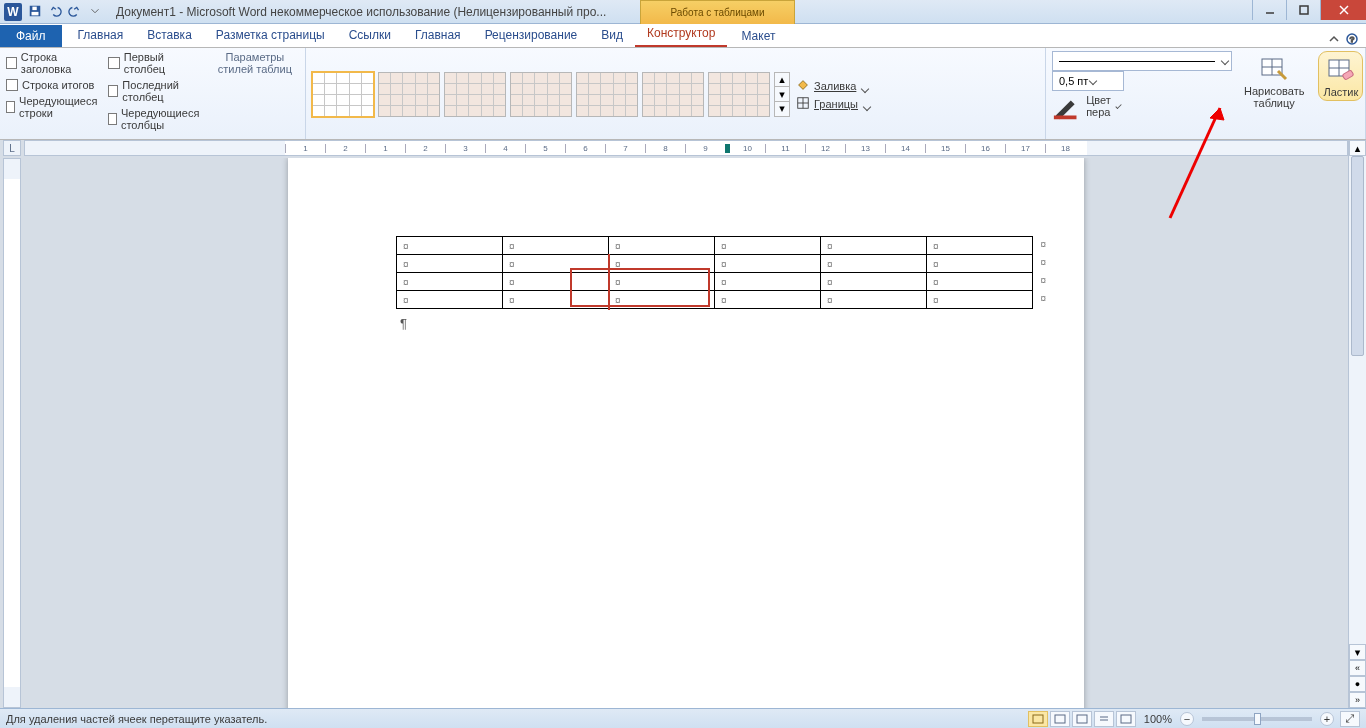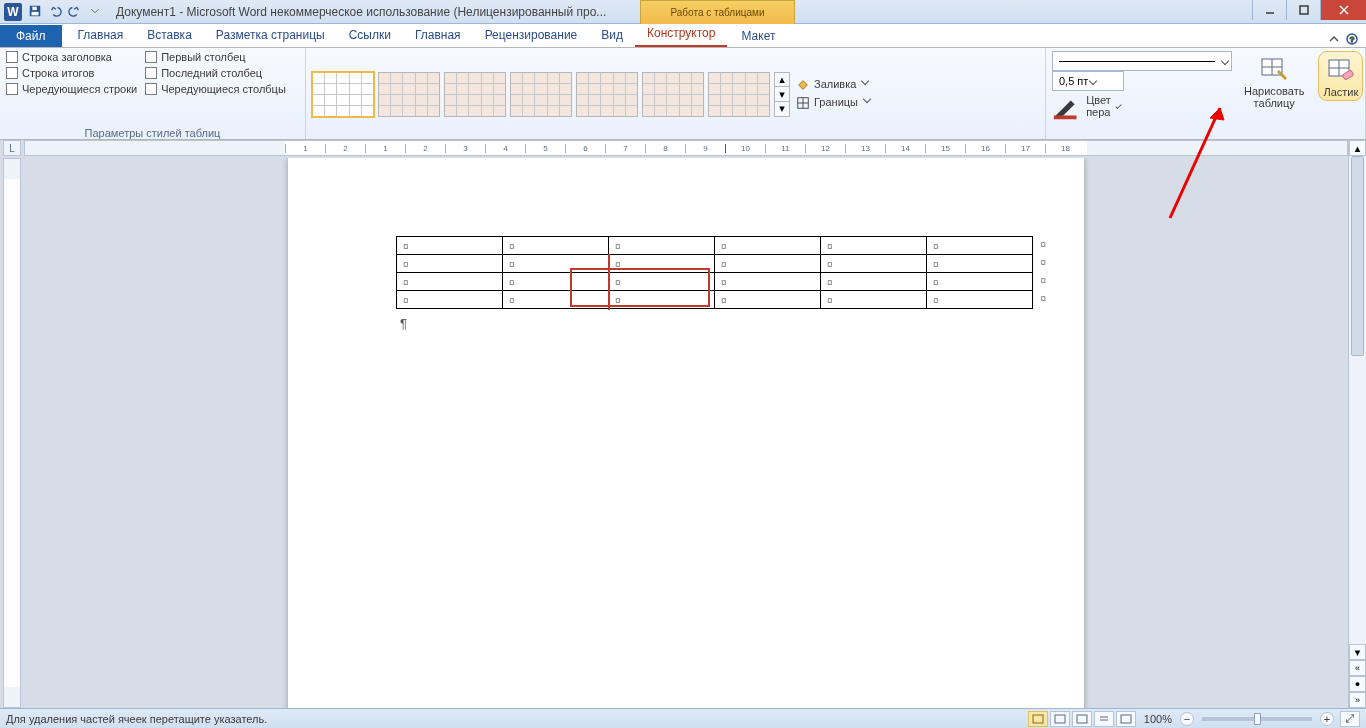--- a/index.html
+++ b/index.html
@@ -22,23 +22,23 @@
 .tabs { height:24px; background:#fff; display:flex; align-items:flex-end; border-bottom:1px solid #b7b7b7; padding-left:0;}
 .tab { padding:4px 12px 5px 12px; color:#2a4d8d; font-size:12px; cursor:default;}
 .tab.file { background:#1e63b0; color:#fff; padding:4px 16px; margin-right:4px;}
 .tab.active { color:#b13a1f; border-bottom:2px solid #c0392b;}
 .tab.layout { color:#2a4d8d; padding:4px 14px;}
 .tabs-right { margin-left:auto; display:flex; align-items:center; gap:6px; padding-right:8px;}
 .tabs-right svg { width:12px; height:12px; stroke:#555; stroke-width:1.5; fill:none;}
 
 
 .ribbon { height:92px; background:linear-gradient(#f7faff,#eaf1fb); border-bottom:1px solid #b7b7b7; display:flex;}
-.group { border-right:1px solid #c9d6e8; padding:3px 6px 2px 6px; display:flex; flex-direction:column; position:relative;}
+.group { border-right:1px solid #c9d6e8; padding:3px 6px 2px 6px; display:flex; position:relative;}
 .group-content { flex:1; display:flex; align-items:flex-start;}
-.group-label { text-align:center; color:#5a6b86; font-size:11px; padding-bottom:2px; position:relative;margin-top:32px;}
+.group-label { text-align:center; color:#5a6b86; font-size:11px; padding-bottom:2px; position:relative;}
 .group-label .launcher { position:absolute; right:2px; bottom:2px; width:10px; height:10px; border:1px solid #8ea4c2; display:flex; align-items:center; justify-content:center;}
 
 
 .opts-col { display:flex; flex-direction:column; gap:4px; margin-right:8px;}
 .chk { display:flex; align-items:center; gap:4px; color:#3a3a3a; font-size:11px;}
 .chk .box { width:12px; height:12px; border:1px solid #7a7a7a; background:#fff;}
 
 
 .gallery { display:flex; gap:4px; align-items:center;}
 .style-thumb { width:62px; height:45px; border:1px solid #b7b7b7; background:#fff; display:flex; flex-direction:column;}
@@ -46,21 +46,21 @@
 .style-thumb .r:last-child { border-bottom:none;}
 .style-thumb .r .c { flex:1; border-right:1px solid #c7c7c7;}
 .style-thumb .r .c:last-child { border-right:none;}
 .style-thumb.shaded .r { background:linear-gradient(#f2e6df,#f2e6df);}
 .style-thumb.sel { outline:2px solid #f2b94a; outline-offset:-1px;}
 .gallery-nav { width:16px; height:45px; display:flex; flex-direction:column; border:1px solid #b7b7b7; background:#f6f9fd;}
 .gallery-nav div { flex:1; display:flex; align-items:center; justify-content:center; border-bottom:1px solid #b7b7b7;}
 .gallery-nav div:last-child { border-bottom:none;}
 
 .fill-col { display:flex; flex-direction:column; gap:4px; margin-left:6px; font-size:11px;}
-.fill-row { display:flex; align-items:flex-start; gap:4px; color:#3a3a3a;}
+.fill-row { display:flex; align-items:flex-end; gap:4px; color:#3a3a3a;text-decoration:underline;}
 .fill-row svg { width:14px; height:14px;}
 .dd { width:6px; height:6px; border-right:1px solid #555; border-bottom:1px solid #555; transform:rotate(45deg); margin-left:2px;}
 
 
 .draw-col { display:flex; flex-direction:column; align-items:flex-start;}
 .line-combo { width:180px; height:20px; border:1px solid #a6b8d4; background:#fff; display:flex; align-items:center; padding:0 16px 0 6px; position:relative;}
 .line-combo .line { flex:1; border-top:1px solid #000;}
 .line-combo .arr { position:absolute; right:3px; top:6px;}
 .pt-combo { width:72px; height:20px; border:1px solid #a6b8d4; background:#fff; display:flex; align-items:center; padding:0 14px 0 6px; position:relative; font-size:11px;}
 .pen-row { display:flex; align-items:center; gap:4px; font-size:11px; color:#3a3a3a;}
@@ -503,21 +503,21 @@
         <span style="display:inline-block;width:40px;text-align:center;border-left:1px solid #aab;">2</span>
         <span style="display:inline-block;width:40px;text-align:center;border-left:1px solid #aab;">1</span>
         <span style="display:inline-block;width:40px;text-align:center;border-left:1px solid #aab;">2</span>
         <span style="display:inline-block;width:40px;text-align:center;border-left:1px solid #aab;">3</span>
         <span style="display:inline-block;width:40px;text-align:center;border-left:1px solid #aab;">4</span>
         <span style="display:inline-block;width:40px;text-align:center;border-left:1px solid #aab;">5</span>
         <span style="display:inline-block;width:40px;text-align:center;border-left:1px solid #aab;">6</span>
         <span style="display:inline-block;width:40px;text-align:center;border-left:1px solid #aab;">7</span>
         <span style="display:inline-block;width:40px;text-align:center;border-left:1px solid #aab;">8</span>
         <span style="display:inline-block;width:40px;text-align:center;border-left:1px solid #aab;">9</span>
-        <span style="display:inline-block;width:40px;text-align:center;border-left:1px solid #0f766e;">10</span>
+        <span style="display:inline-block;width:40px;text-align:center;border-left:5px solid #0f766e;">10</span>
         <span style="display:inline-block;width:40px;text-align:center;border-left:1px solid #aab;">11</span>
         <span style="display:inline-block;width:40px;text-align:center;border-left:1px solid #aab;">12</span>
         <span style="display:inline-block;width:40px;text-align:center;border-left:1px solid #aab;">13</span>
         <span style="display:inline-block;width:40px;text-align:center;border-left:1px solid #aab;">14</span>
         <span style="display:inline-block;width:40px;text-align:center;border-left:1px solid #aab;">15</span>
         <span style="display:inline-block;width:40px;text-align:center;border-left:1px solid #aab;">16</span>
         <span style="display:inline-block;width:40px;text-align:center;border-left:1px solid #aab;">17</span>
         <span style="display:inline-block;width:40px;text-align:center;border-left:1px solid #aab;">18</span>
       </div>
   </div>

